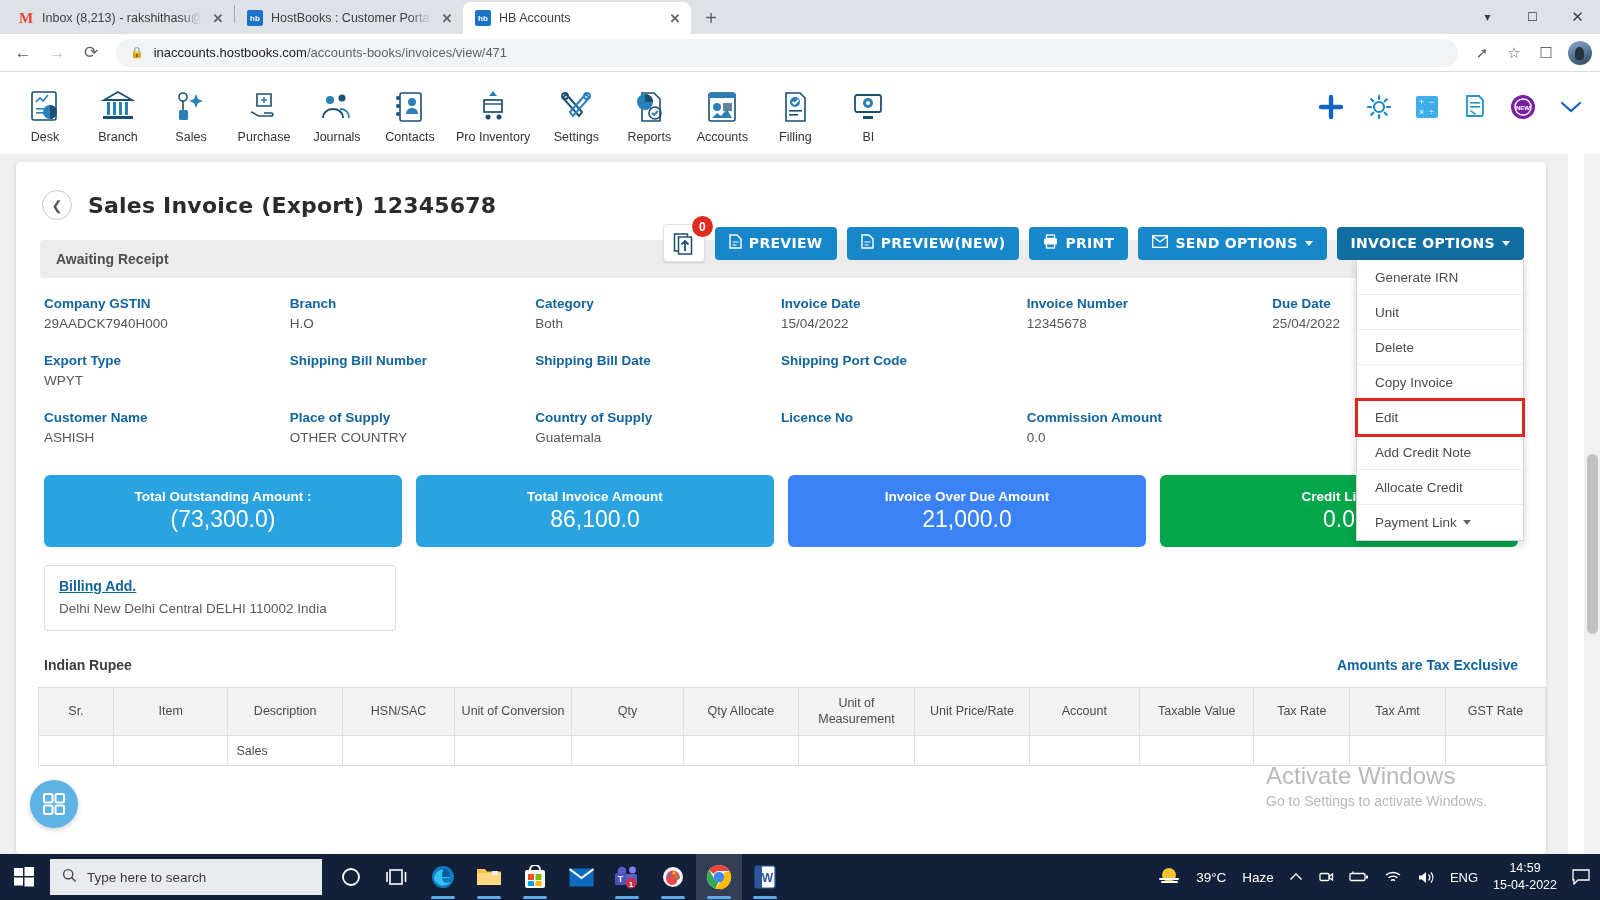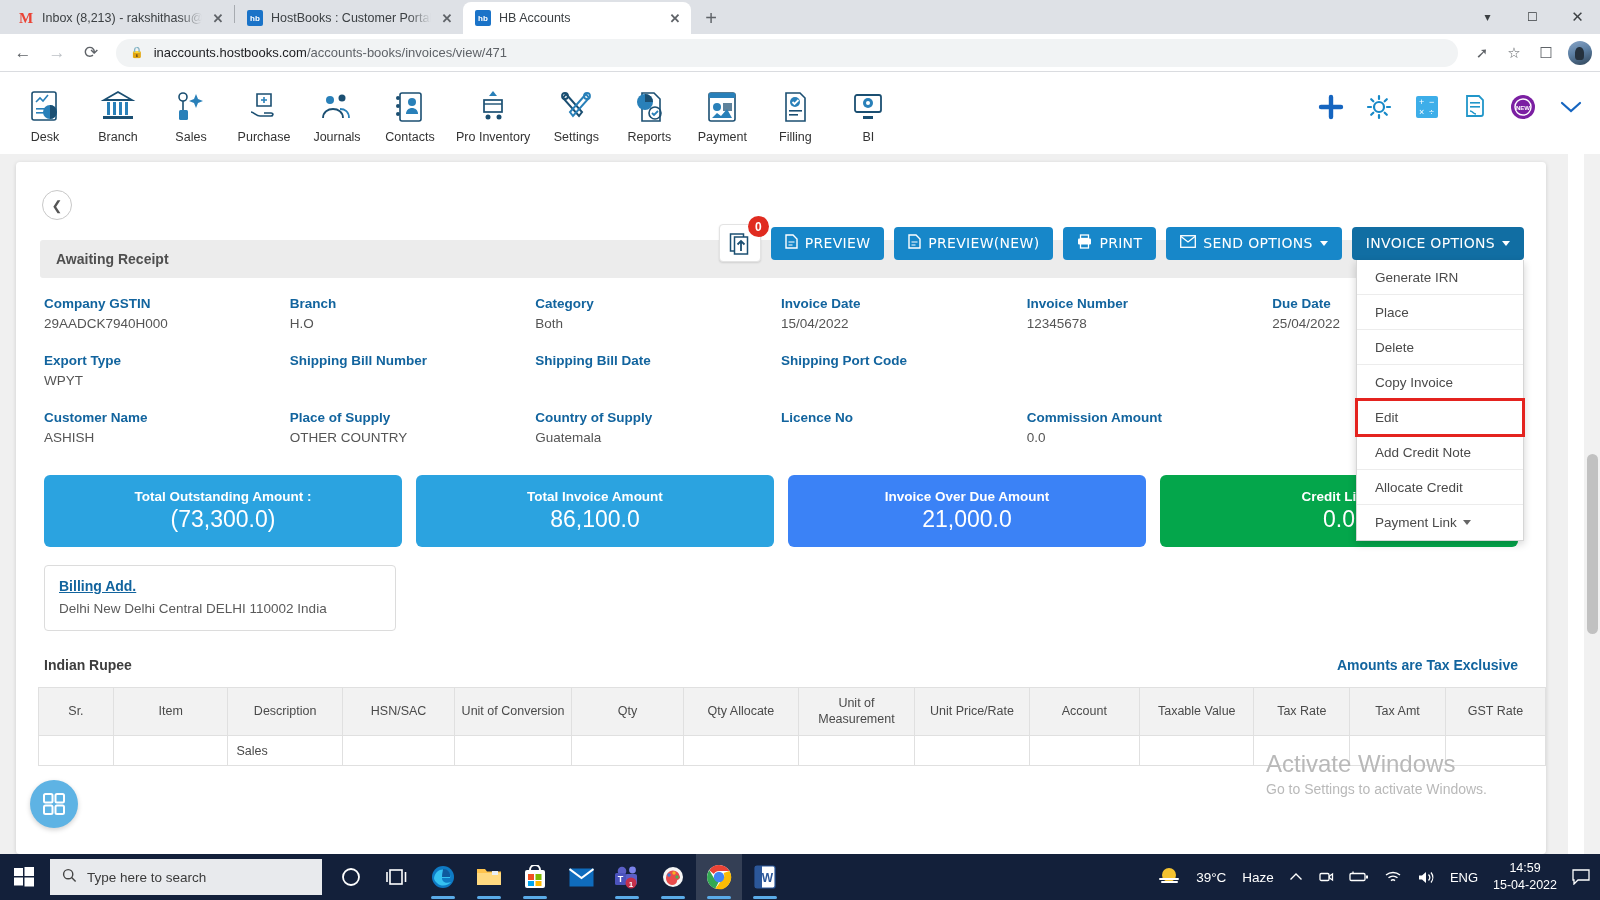--- a/index.html
+++ b/index.html
@@ -143,21 +143,21 @@
     display: flex; align-items: center; justify-content: center; position: relative;
     box-shadow: 0 1px 2px rgba(0,0,0,.12);
   }
   .attach-badge {
     position: absolute; top: -9px; right: -9px; width: 21px; height: 21px; border-radius: 50%;
     background: #e02b20; color: #fff; font-size: 12px; font-weight: bold;
     display: flex; align-items: center; justify-content: center;
   }
   .btn {
     height: 33px; background: #1787c9; color: #fff; border: none; border-radius: 4px;
-    font-size: 14px; font-weight: normal; letter-spacing: .3px;
+    font-size: 14px; font-weight: bold; letter-spacing: .3px;
     display: flex; align-items: center; gap: 7px; padding: 0 14px;
     font-family: "DejaVu Sans", sans-serif; white-space: nowrap;
   }
   .btn.active-btn { background: #116ea3; }
   .caret { border-left: 4px solid transparent; border-right: 4px solid transparent; border-top: 5px solid #fff; display:inline-block;}
 
   
   .dropdown {
     position: absolute; right: 22px; top: 98px; width: 168px; background: #fff;
     border: 1px solid #d6d6d6; border-top: none; box-shadow: 0 3px 8px rgba(0,0,0,.18);
@@ -212,21 +212,21 @@
   .grid-table td {
     border: 1px solid #e0e0e0; font-size: 12.5px; color: #4a4a4a; height: 30px;
     padding: 4px 8px;
   }
   .fab {
     position: absolute; left: 14px; top: 618px; width: 48px; height: 48px; border-radius: 50%;
     background: #5eb3e4; display: flex; align-items: center; justify-content: center; z-index: 20;
     box-shadow: 0 2px 5px rgba(0,0,0,.18);
   }
   .watermark {
-    position: absolute; left: 1250px; top: 588px; color: #b9b9b9; z-index: 3; pointer-events: none;
+    position: absolute; left: 1250px; top: 600px; color: #b9b9b9; z-index: 3; pointer-events: none;
   }
   .wm1 { font-size: 24px; }
   .wm2 { font-size: 14px; margin-top: 3px; }
 
   
   .taskbar {
     position: absolute; left: 0; bottom: 0; width: 1600px; height: 46px;
     background: #13203a; display: flex; align-items: center;
   }
   .start-btn { width: 48px; height: 46px; display:flex; align-items:center; justify-content:center;}
@@ -416,21 +416,21 @@
     <div class="nav-item">
       <div class="nav-ico">
           <svg width="38" height="38" viewBox="0 0 38 38">
             <rect x="6" y="5" width="26" height="28" rx="2" fill="#fff" stroke="#1b4f72" stroke-width="1.6"></rect>
             <rect x="6" y="5" width="26" height="5" fill="#2980b9"></rect>
             <circle cx="14" cy="19" r="4" fill="#2980b9"></circle>
             <rect x="20" y="15" width="9" height="8" fill="#1b4f72" opacity=".7"></rect>
             <path d="M9 30l5-5 4 3 6-7 5 9z" fill="#2980b9"></path>
           </svg>
         </div>
-      <div class="nav-label">Payment</div>
+      <div class="nav-label">Accounts</div>
     </div>
 
     <div class="nav-item">
       <div class="nav-ico">
           <svg width="38" height="38" viewBox="0 0 38 38">
             <path d="M10 5h14l5 5v23H10z" fill="#fff" stroke="#1b4f72" stroke-width="1.6"></path>
             <circle cx="19" cy="14" r="5" fill="#2980b9"></circle>
             <path d="M16.5 14l2 2 4-4" stroke="#fff" stroke-width="1.8" fill="none"></path>
             <rect x="13" y="22" width="13" height="1.6" fill="#1b4f72"></rect>
             <rect x="13" y="26" width="9" height="1.6" fill="#1b4f72"></rect>
@@ -498,20 +498,21 @@
         </svg>
       </div>
   </div>
 </div>
 
 <div class="page-wrap">
   <div class="content-card">
 
     <div class="page-head">
       <div class="back-circle">❮</div>
+      <div class="page-title">Sales Invoice (Export) 12345678</div>
     </div>
 
     <div class="toolbar">
       <div class="attach-btn">
         <svg width="22" height="24" viewBox="0 0 22 24">
             <rect x="1.5" y="3" width="13" height="17" fill="none" stroke="#1b4f72" stroke-width="1.5"></rect>
             <rect x="5.5" y="6" width="13" height="17" fill="#fff" stroke="#1b4f72" stroke-width="1.5"></rect>
             <path d="M12 20V10M8.5 13.5L12 10l3.5 3.5" stroke="#1b4f72" stroke-width="1.8" fill="none"></path>
           </svg>
         <div class="attach-badge">0</div>
@@ -552,21 +553,21 @@
       </div>
 
       <div class="btn active-btn">
         <span>INVOICE OPTIONS</span>
         <span class="caret"></span>
       </div>
     </div>
 
     <div class="dropdown">
       <div class="dd-item">Generate IRN</div>
-      <div class="dd-item">Place</div>
+      <div class="dd-item">Unit</div>
       <div class="dd-item">Delete</div>
       <div class="dd-item">Copy Invoice</div>
       <div class="dd-item highlighted" style="outline-color: rgb(228, 35, 31);">Edit</div>
       <div class="dd-item">Add Credit Note</div>
       <div class="dd-item">Allocate Credit</div>
       <div class="dd-item">
         <span>Payment Link</span>
         <span class="dd-caret-small"></span>
       </div>
     </div>

